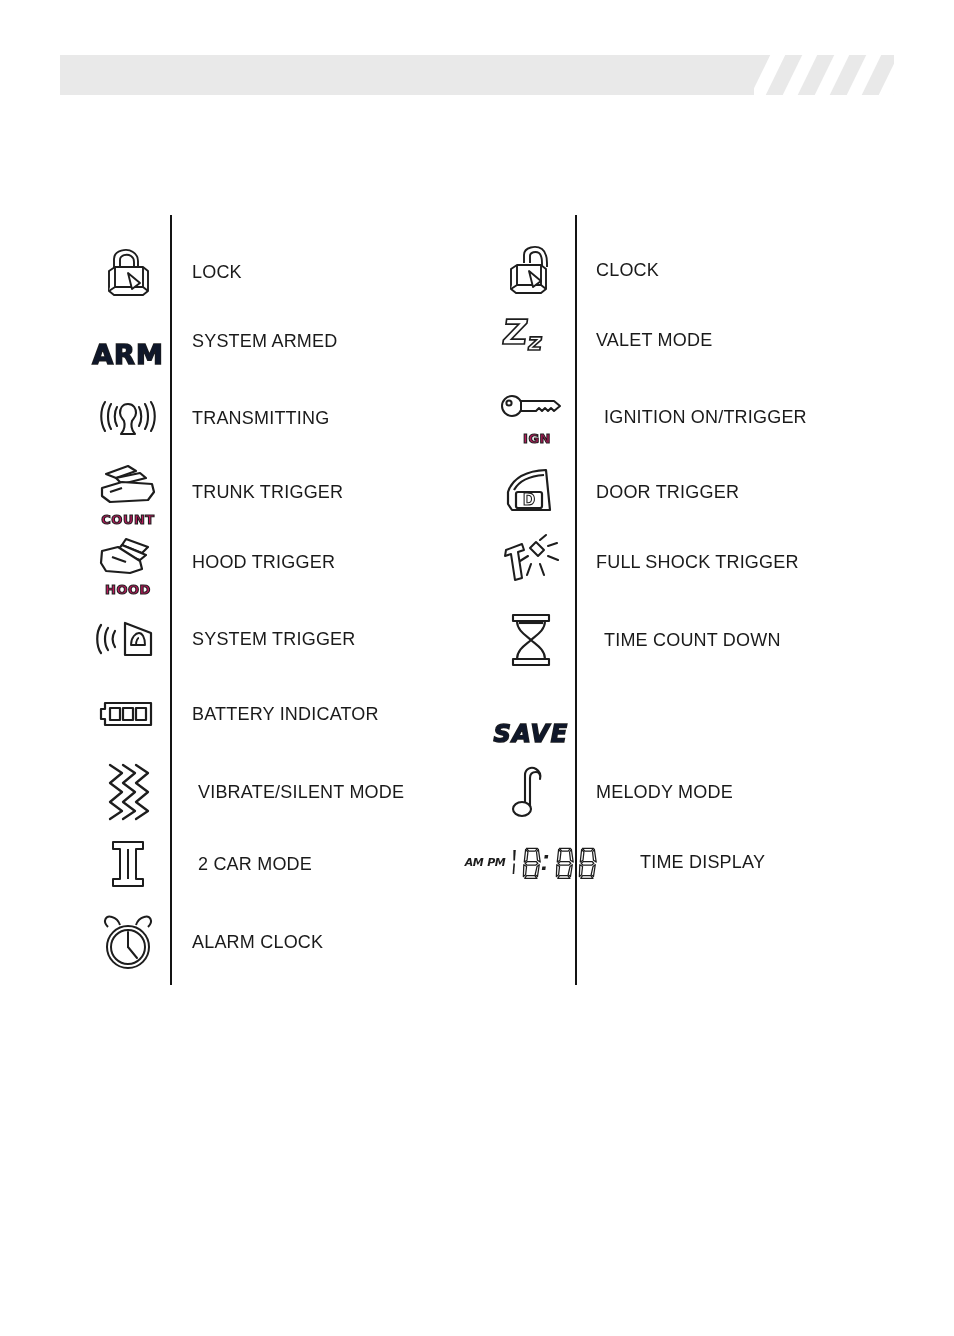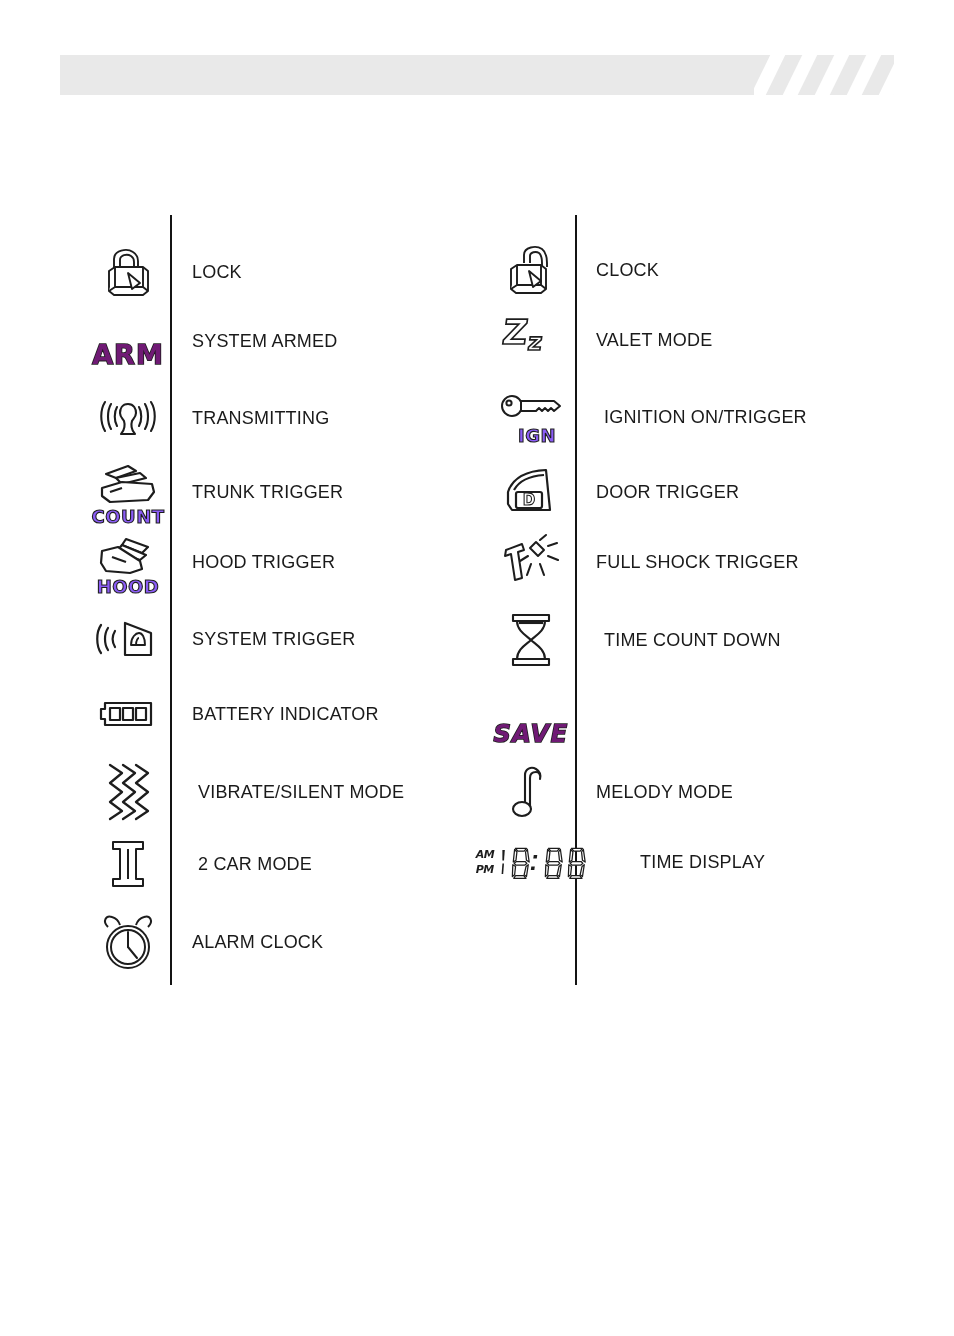--- a/index.html
+++ b/index.html
@@ -93,21 +93,21 @@
     color: #1a1a1a;
   }
   .col-left .label  { padding-left: 24px; }
   .col-right .label { padding-left: 22px; }
   .label.indent { padding-left: 30px; }
 
   
   .outline-text {
     font-family: "DejaVu Sans", sans-serif;
     font-weight: bold;
-    color: #701a75;
+    color: #0f172a;
     -webkit-text-stroke: 1.6px #1d1d1d;
     paint-order: stroke fill;
     letter-spacing: 1px;
     margin-top: 27px;
   }
   .arm-text  { font-size: 27px; }
   .save-text { font-size: 24px; letter-spacing: 1.5px; font-style: italic; }
 
   .zz-wrap {
     position: relative;
@@ -124,37 +124,37 @@
   .zz-wrap .z-big   { font-size: 34px; left: 2px;  top: -2px; }
   .zz-wrap .z-small { font-size: 24px; left: 27px; top: 14px; }
 
   
   .sub-label {
     position: absolute;
     bottom: 2px;
     left: 0; right: 0;
     text-align: center;
     font-family: "DejaVu Sans", sans-serif;
-    font-size: 18px;
+    font-size: 13px;
     font-weight: bold;
-    color: #8b5cf6;
+    color: #be185d;
     -webkit-text-stroke: 1.1px #1d1d1d;
     letter-spacing: 0.5px;
   }
   .sub-label.ign { bottom: 8px; left: 12px; right: 0; }
 
   
   .lcd {
     display: flex;
     align-items: center;
     gap: 3px;
   }
   .ampm {
     display: flex;
-    flex-direction: column;
+    flex-direction: row;
     gap: 4px;
     margin-right: 3px;
     margin-left: 45px;
   }
   .ampm div {
     font-family: "DejaVu Sans", sans-serif;
     font-size: 11px;
     font-weight: bold;
     font-style: italic;
     color: #1d1d1d;

